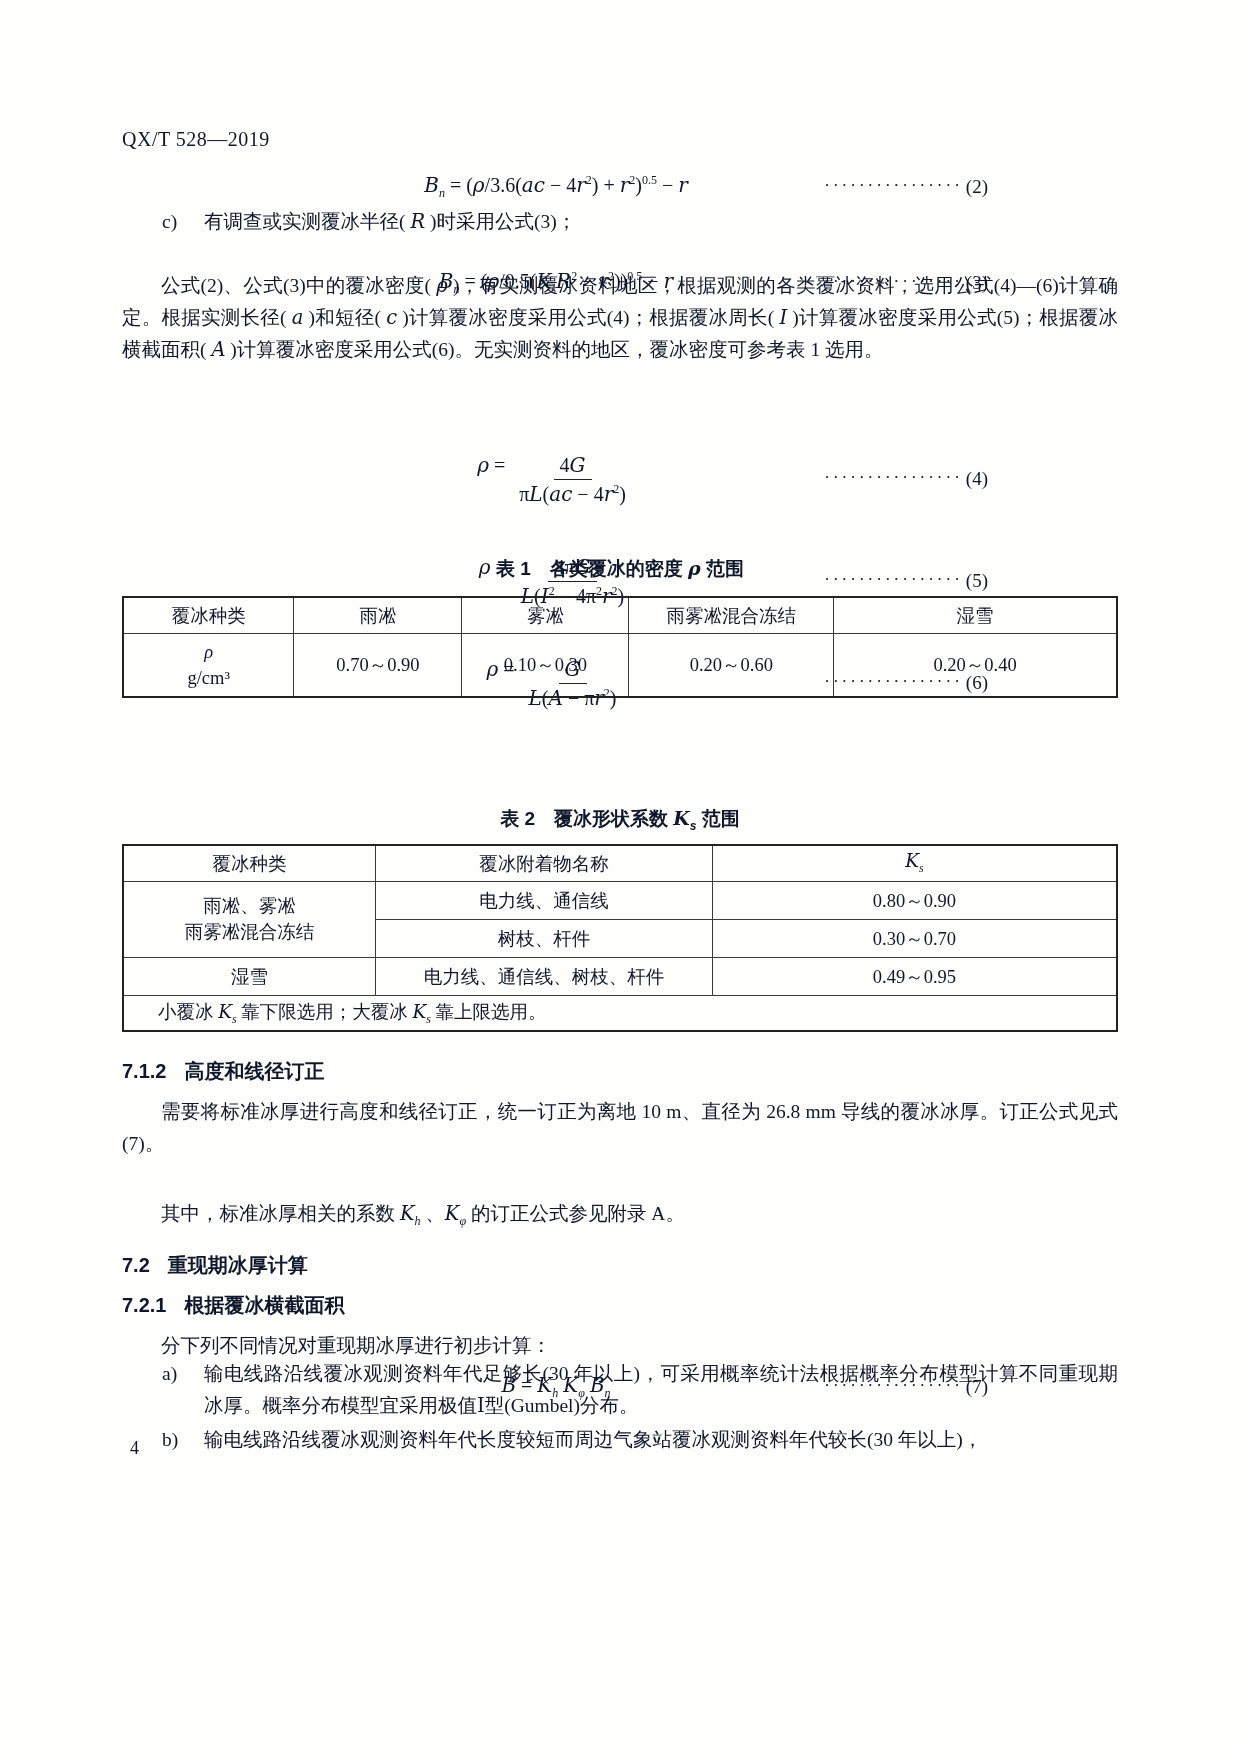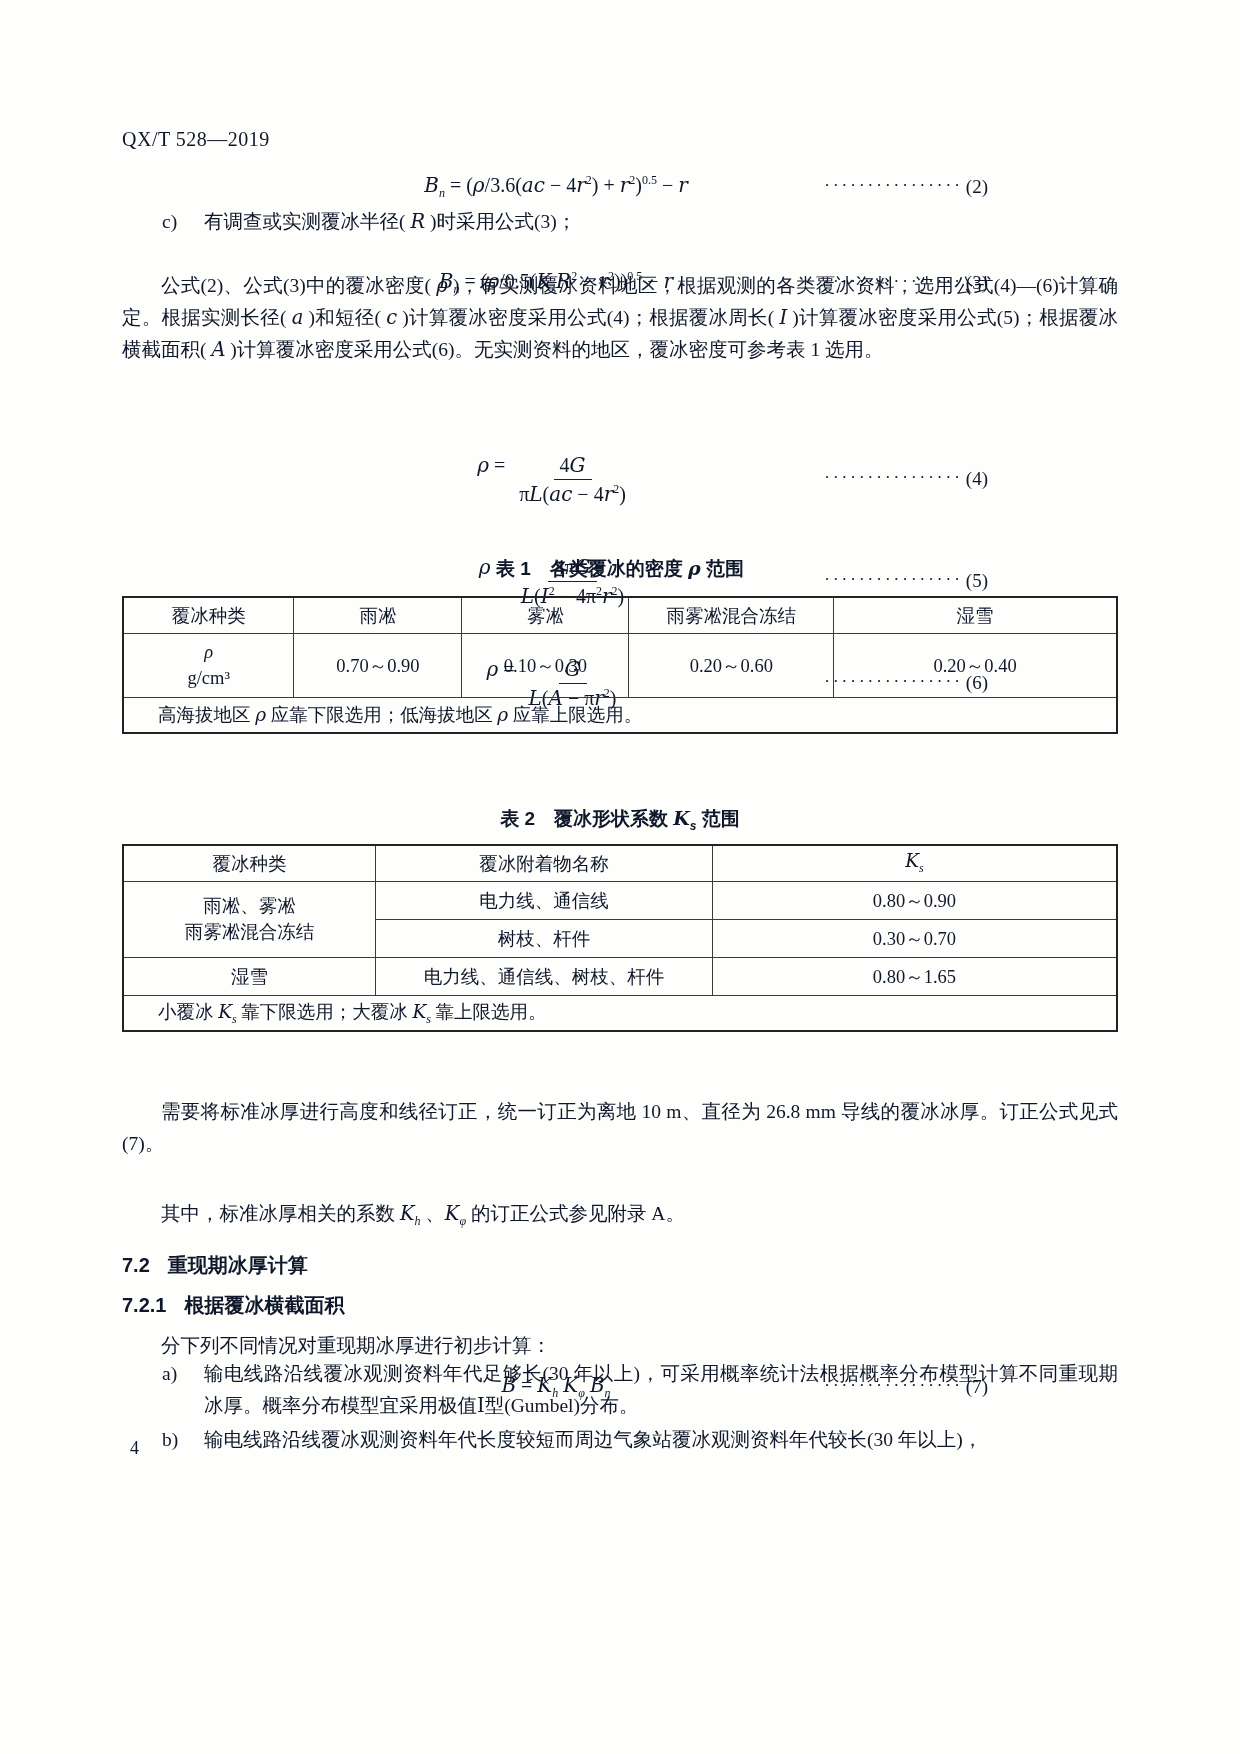--- a/index.html
+++ b/index.html
@@ -154,23 +154,20 @@
       <tr class="t1-data">
         <td class="unit-cell">
           <div><i>ρ</i></div>
           <div>g/cm³</div>
         </td>
         <td>0.70～0.90</td>
         <td>0.10～0.30</td>
         <td>0.20～0.60</td>
         <td>0.20～0.40</td>
       </tr>
-      <tr>
-        <td class="note-cell fml" colspan="5"><span>高海拔地区 </span><i>ρ</i><span> 应靠下限选用；低海拔地区 </span><i>ρ</i><span> 应靠上限选用。</span></td>
-      </tr>
     </tbody>
       </table>
   </div>
 
 
   <div class="abs caption fml" style="top:806px"><span>表 2　覆冰形状系数 </span><i>K</i><sub>s</sub><span> 范围</span></div>
 
   <div class="abs" style="top:844px">
     <table class="tbl">
       <colgroup>
@@ -190,29 +187,32 @@
         <td>电力线、通信线</td>
         <td>0.80～0.90</td>
       </tr>
       <tr class="t2-row">
         <td>树枝、杆件</td>
         <td>0.30～0.70</td>
       </tr>
       <tr class="t2-row">
         <td>湿雪</td>
         <td>电力线、通信线、树枝、杆件</td>
-        <td>0.80～1.65</td>
+        <td>0.49～0.95</td>
       </tr>
       <tr>
         <td class="note-cell fml" colspan="3"><span>小覆冰 </span><i>K</i><sub>s</sub><span> 靠下限选用；大覆冰 </span><i>K</i><sub>s</sub><span> 靠上限选用。</span></td>
       </tr>
     </tbody>
       </table>
   </div>
 
+  <div class="abs heading" style="top:1058px">
+    <span class="num">7.1.2</span><span>高度和线径订正</span>
+  </div>
 
   <div class="abs para indent" style="top:1096px">需要将标准冰厚进行高度和线径订正，统一订正为离地 10 m、直径为 26.8 mm 导线的覆冰冰厚。订正公式见式(7)。</div>
 
   <div class="abs eq-row h30" style="top:1162px">
     <span class="fml"><i>B</i><span> = </span><i>K</i><sub>h</sub><span> </span><i>K</i><sub>φ</sub><span> </span><i>B</i><sub>n</sub></span>
     <span class="eq-tail">
         <span class="dots">················</span>
         <span class="eq-no">(7)</span>
       </span>
   </div>

